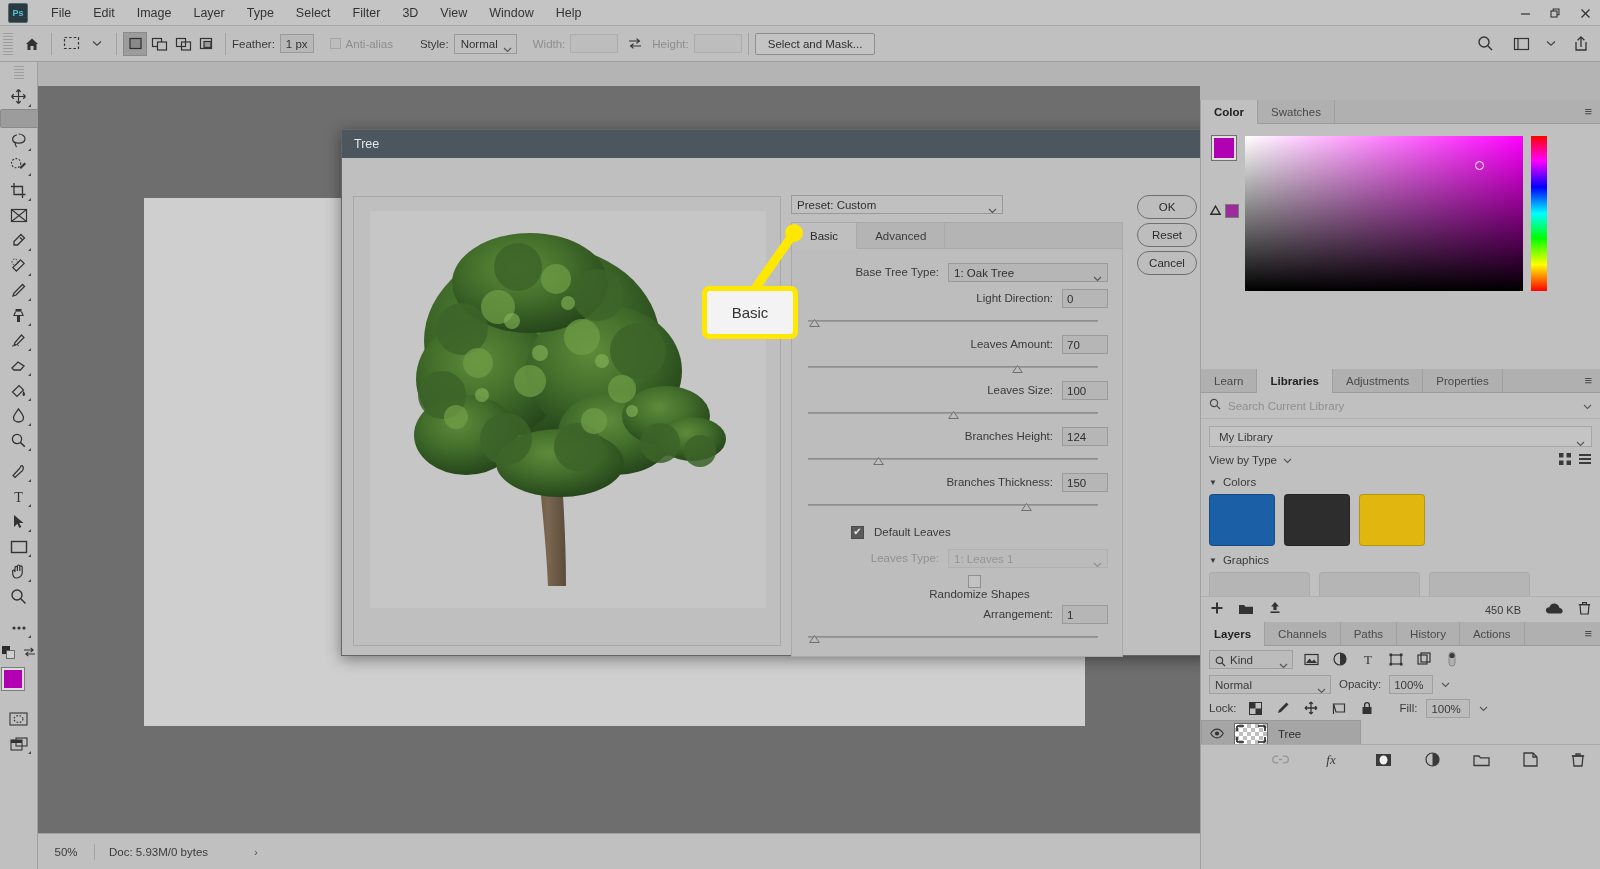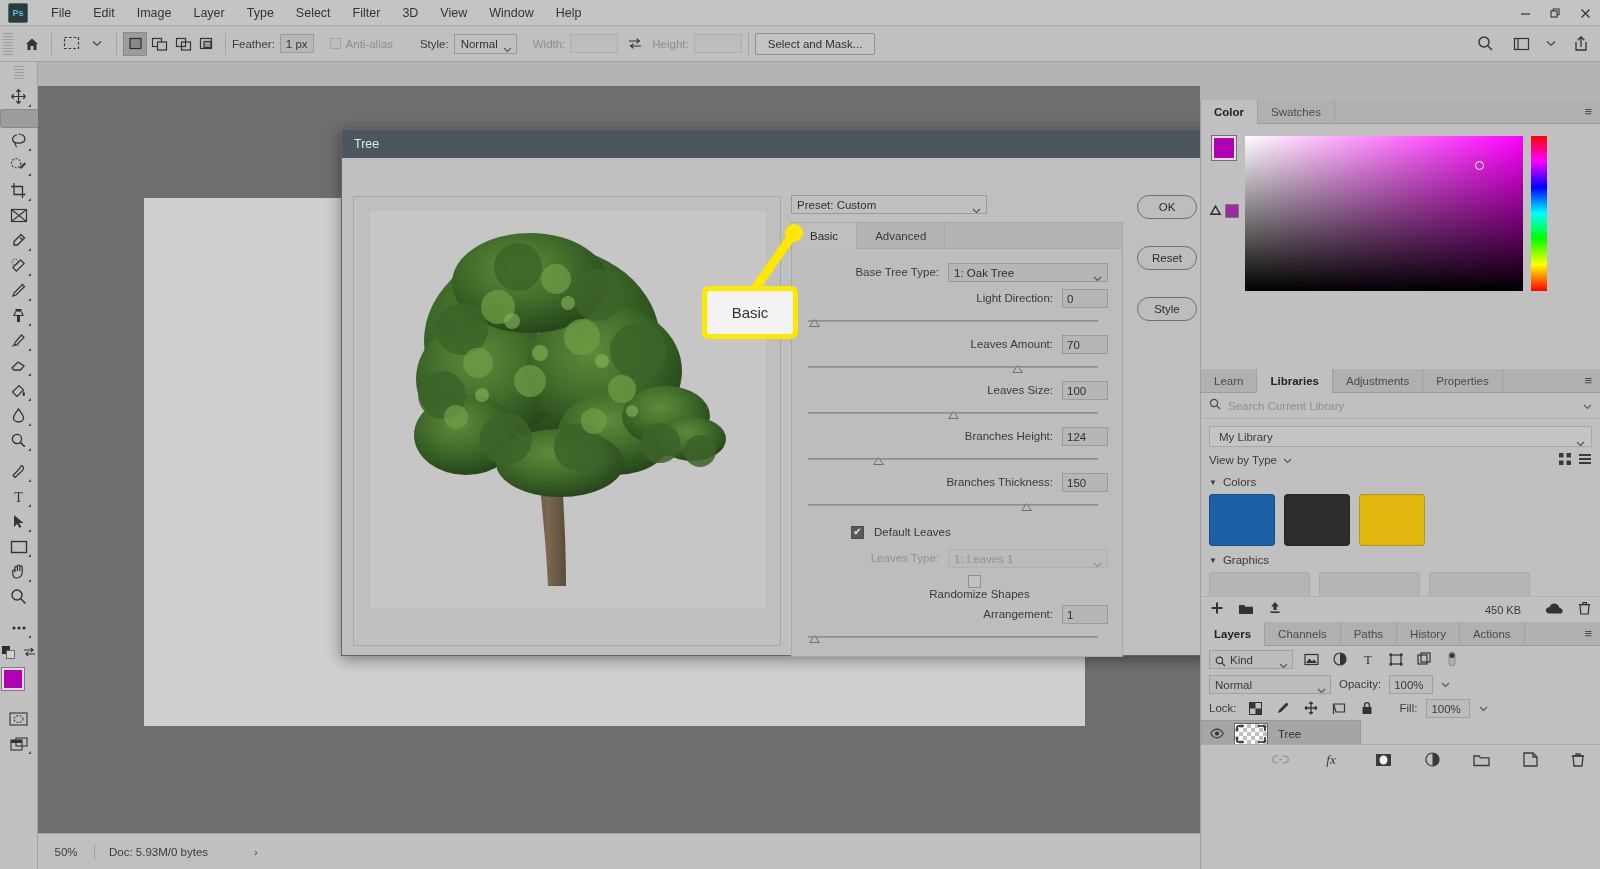--- a/index.html
+++ b/index.html
@@ -136,21 +136,21 @@
     position:absolute; left:16px; top:14px; width:396px; height:397px;
     background:#c6c6c6;
   }
 
   
   .tree-svg{ position:absolute; left:0; top:0; width:396px; height:397px; }
 
   
   .rightcol{ position:absolute; left:449px; top:37px; width:332px; }
   .preset-sel{
-    width:196px; height:19px; border:1px solid #9a9a9a; background:#c0c0c0;
+    width:212px; height:19px; border:1px solid #9a9a9a; background:#c0c0c0;
     font-size:11.5px; color:#2f2f2f; padding:0 18px 0 5px; line-height:18px;
     position:relative;
   }
   .preset-sel .cv{ position:absolute; right:5px; top:5px; }
   .tabbox{
     position:absolute; left:0; top:27px; width:332px; height:435px;
     background:#bdbdbd; border:1px solid #a9a9a9;
   }
   .tabs{
     display:flex; height:26px; border-bottom:1px solid #a9a9a9; background:#b4b4b4;
@@ -184,21 +184,21 @@
   .cbox{ width:13px; height:13px; border:1px solid #8f8f8f; background:#c2c2c2;
     margin-right:10px; display:flex; align-items:center; justify-content:center; }
   .cbox.on{ background:#5a5a5a; border-color:#4a4a4a; }
   .cbox.on::after{ content:"✔"; color:#e8e8e8; font-size:10px; line-height:1; }
   .clabel{ font-size:11.5px; color:#3a3a3a; }
 
   .btncol{ position:absolute; left:795px; top:37px; width:62px; }
   .dbtn{
     width:60px; height:24px; border:1px solid #6f6f6f; border-radius:12px;
     background:#bdbdbd; color:#2b2b2b; font-size:11.5px;
-    display:flex; align-items:center; justify-content:center; margin-bottom:27px;
+    display:flex; align-items:center; justify-content:center; margin-bottom:4px;
   }
 
   
   .callout{ position:absolute; left:0; top:0; width:869px; height:527px; pointer-events:none; }
   .cbox-yellow{
     position:absolute; left:360px; top:128px; width:96px; height:53px;
     background:#ffe800; border-radius:7px; padding:5px;
   }
   .cbox-yellow .inner{
     width:100%; height:100%; background:#f3f3f3; border-radius:3px;
@@ -819,21 +819,21 @@
               </span>
             </div>
 
           </div>
         </div>
       </div>
 
       <div class="btncol">
         <div class="dbtn">OK</div>
         <div class="dbtn">Reset</div>
-        <div class="dbtn">Style</div>
+        <div class="dbtn">Cancel</div>
       </div>
 
       <svg class="callout" viewBox="0 0 869 527">
         <line x1="452" y1="75" x2="412" y2="132" stroke="#ffe800" stroke-width="9" stroke-linecap="round"></line>
         <circle cx="452" cy="75" r="9" fill="#ffe800"></circle>
       </svg>
       <div class="cbox-yellow">
         <div class="inner">Basic</div>
       </div>
 

